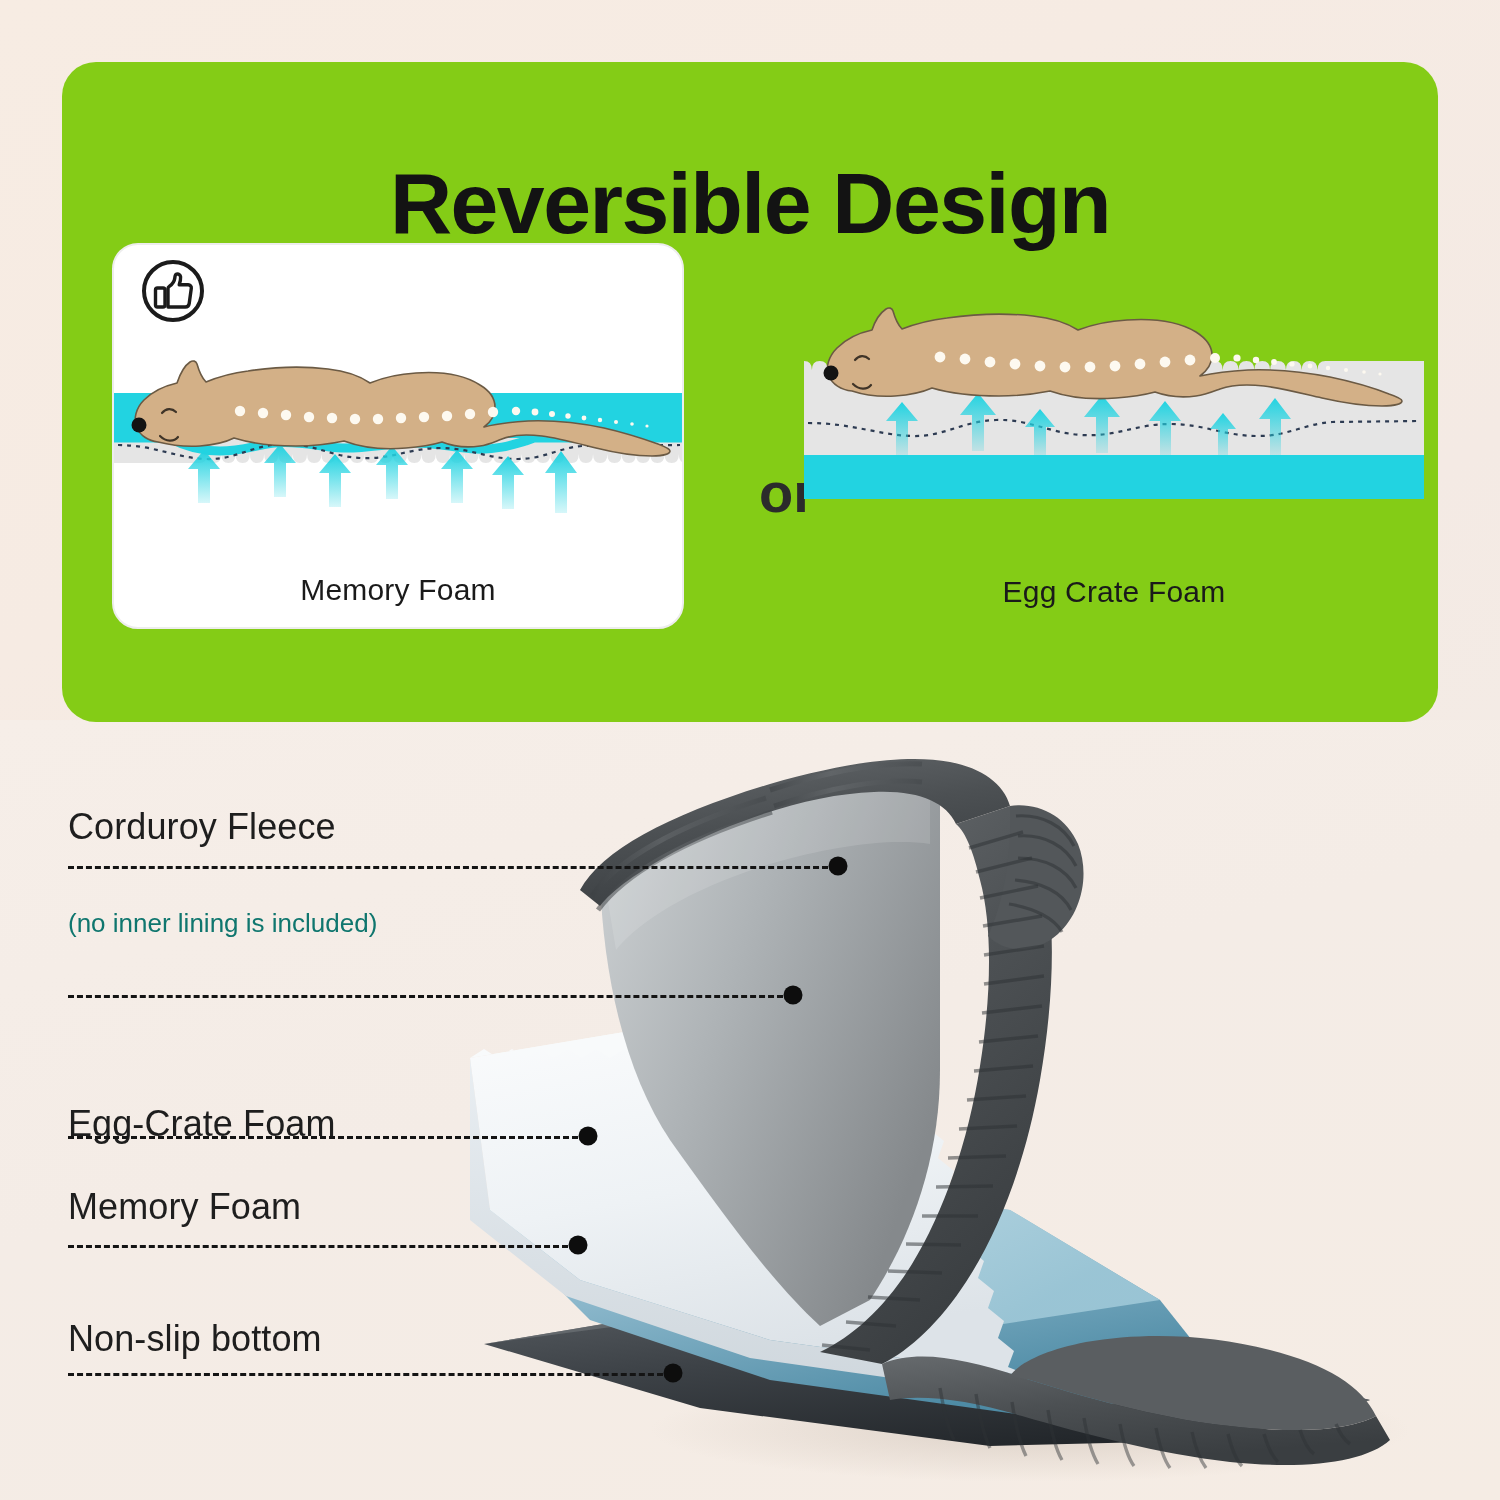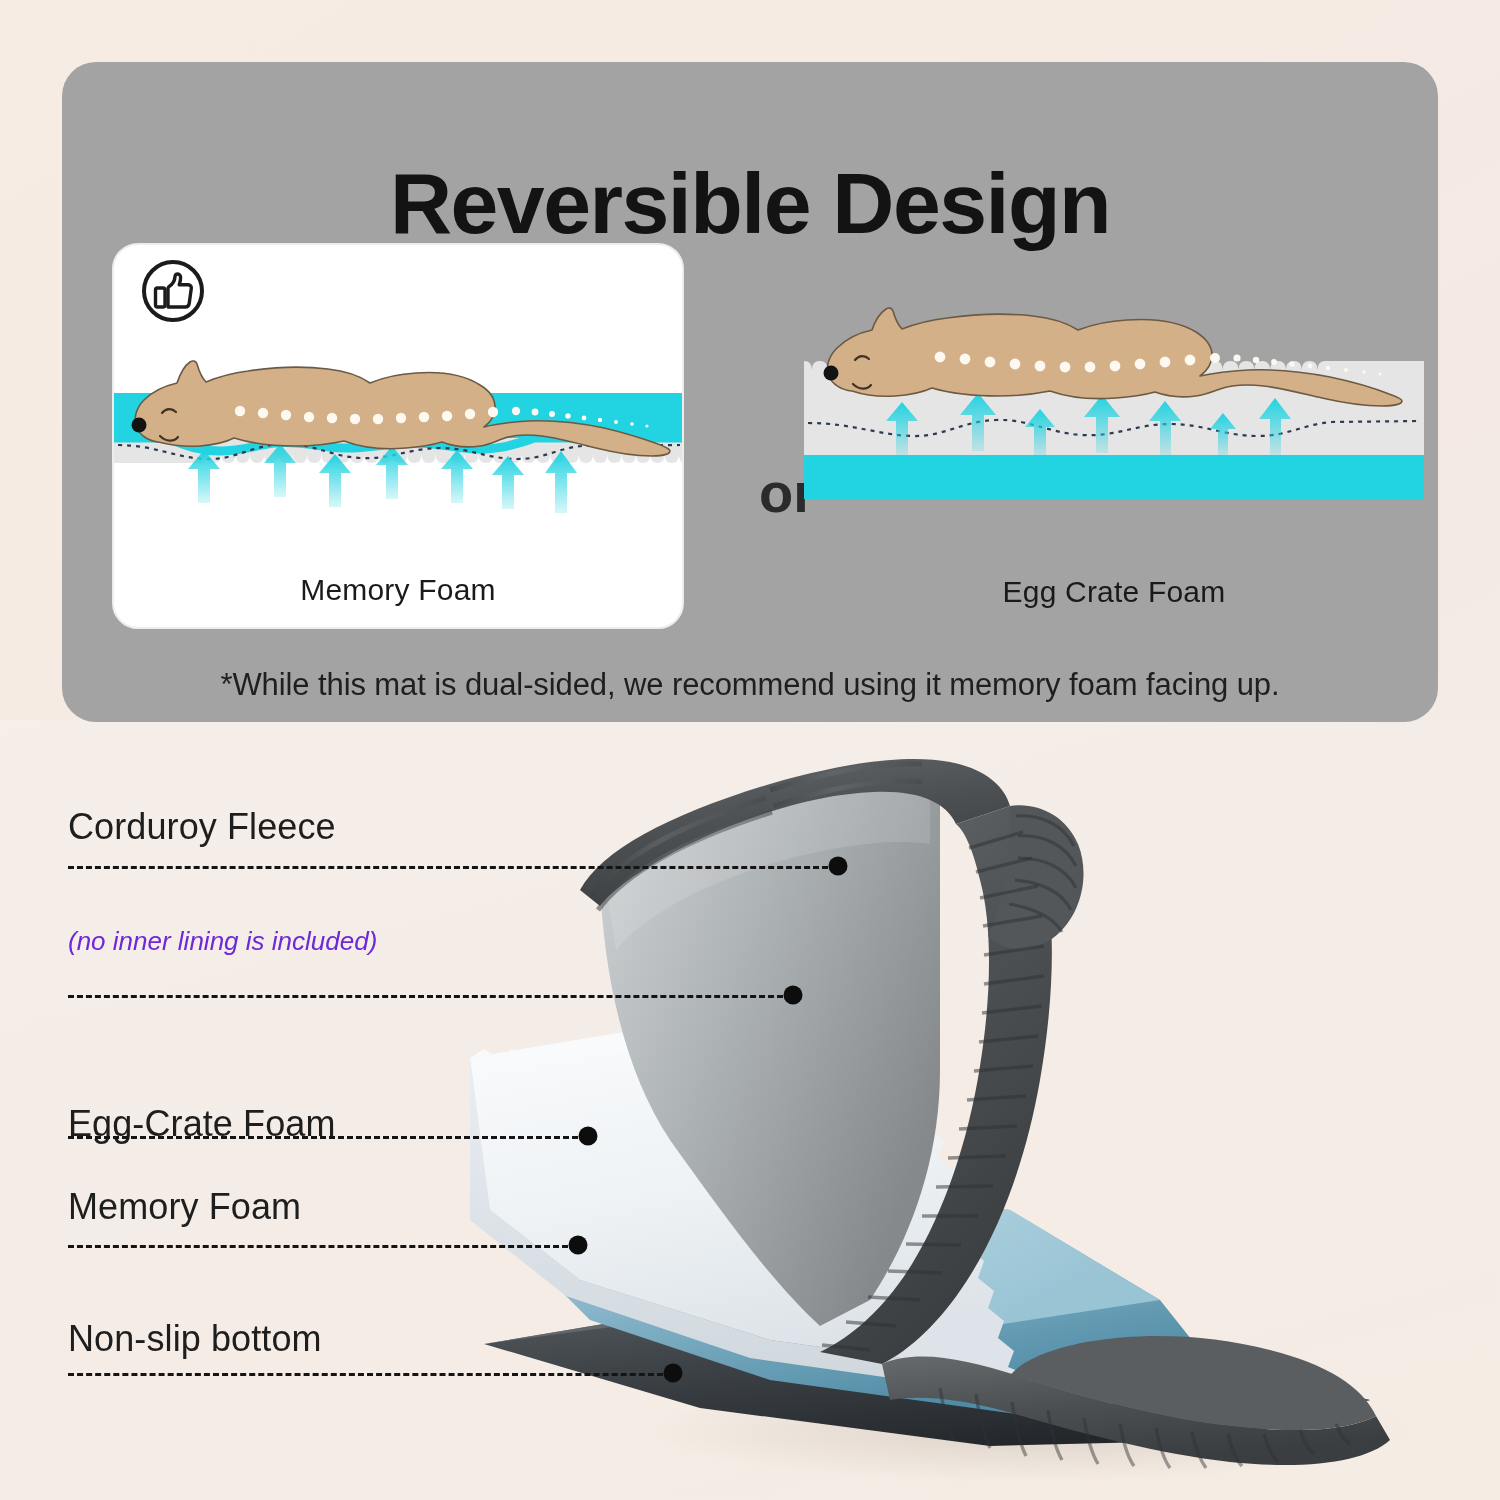--- a/index.html
+++ b/index.html
@@ -21,21 +21,21 @@
   }
   #bg-lower{
     position:absolute; left:0; right:0; top:720px; bottom:0;
     background:linear-gradient(165deg,#f6eee8 0%,#f4ece6 45%,#f5ece4 100%);
   }
 
   
   #top-card{
     position:absolute;
     left:62px; top:62px; width:1376px; height:660px;
-    background:#a3a3a3;
+    background:#84cc16;
     border-radius:34px;
   }
 
   #title{
     position:absolute; left:0; right:0; top:92px;
     text-align:center;
     font-size:86px;
     font-weight:700;
     letter-spacing:-1.5px;
     color:#131313;
@@ -102,24 +102,23 @@
   }
   .callout .c-title{
     font-size:36px;
     color:#1e1e1e;
     letter-spacing:.1px;
     white-space:nowrap;
     font-weight:400;
   }
   .callout .c-sub{
     font-size:26px;
-    color:#6d28d9;
-    margin-top:18px;
+    color:#0f766e;
+    margin-top:0;
     white-space:nowrap;
-    font-style:italic;
   }
 
   .leader{
     position:absolute;
     height:0;
     border-top:3px dashed #141414;
   }
   .leader-dot{
     position:absolute;
     width:19px; height:19px;
@@ -341,21 +340,20 @@
             <circle cx="542" cy="127" r="2"></circle>
             <circle cx="560" cy="129" r="1.8"></circle>
             <circle cx="576" cy="131" r="1.6"></circle>
           </g>
       </g>
     </svg>
 
     <div id="right-caption">Egg Crate Foam</div>
   </div>
 
-  <div id="footnote">*While this mat is dual-sided, we recommend using it memory foam facing up.</div>
 </div>
 
 <svg id="product-photo" viewBox="0 0 1020 760">
   <defs>
     <linearGradient id="gTPU" x1="0" y1="0" x2="1" y2="0.6">
       <stop offset="0%" stop-color="#cfd3d5"></stop>
       <stop offset="45%" stop-color="#aeb3b6"></stop>
       <stop offset="100%" stop-color="#85898c"></stop>
     </linearGradient>
     <linearGradient id="gFleece" x1="0" y1="0" x2="0.4" y2="1">

